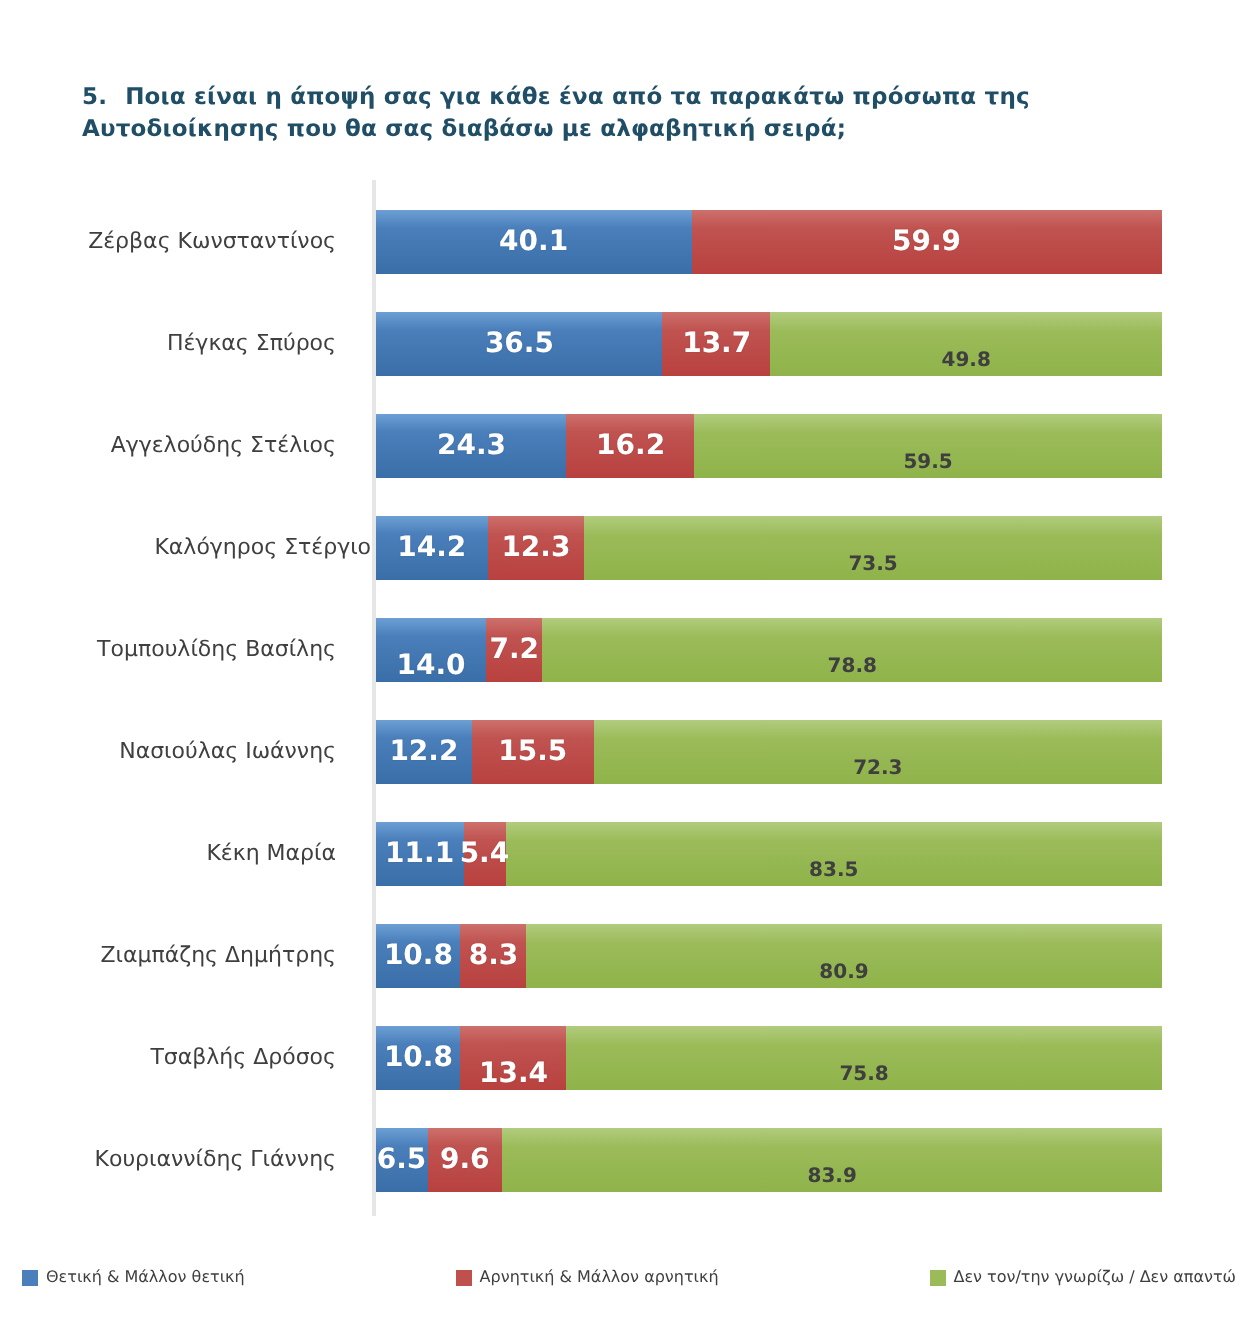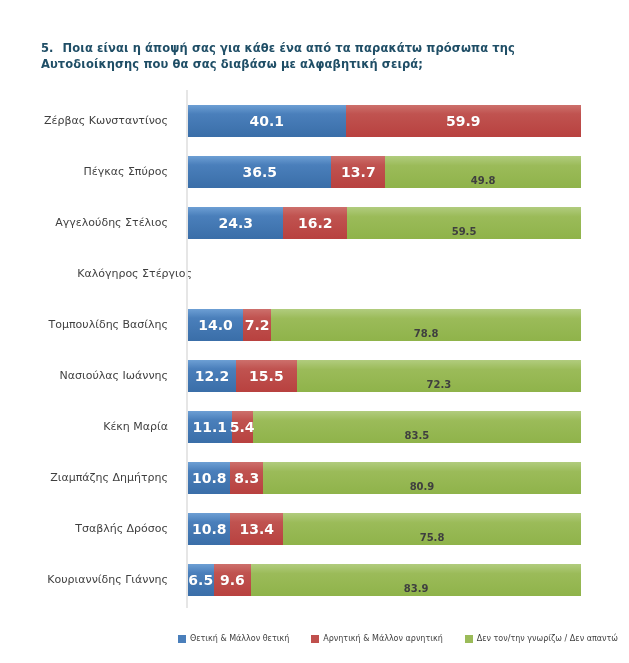--- a/index.html
+++ b/index.html
@@ -139,21 +139,21 @@
     margin-top: 16px;
   }
 
   
   #legend {
     position: absolute;
     left: 0;
     top: 634px;
     width: 629px;
     display: flex;
-    justify-content: flex-end;
+    justify-content: space-between;
     align-items: center;
   }
   .legend-item {
     display: flex;
     align-items: center;
     margin: 0 11px;
   }
   .legend-swatch {
     width: 8px;
     height: 8px;
@@ -238,23 +238,36 @@
             <span class="seg-val">24.3</span>
           </div>
           <div class="seg seg-neg" style="width: 16.2%;">
             <span class="seg-val">16.2</span>
           </div>
           <div class="seg seg-dk" style="width: 59.5%;">
             <span class="seg-val">59.5</span>
           </div>
         </div>
       </div>
+      <div class="row" style="top: 170px;">
+        <div class="bar">
+          <div class="seg seg-pos" style="width: 14.2%;">
+            <span class="seg-val">14.2</span>
+          </div>
+          <div class="seg seg-neg" style="width: 12.3%;">
+            <span class="seg-val">12.3</span>
+          </div>
+          <div class="seg seg-dk" style="width: 73.5%;">
+            <span class="seg-val">73.5</span>
+          </div>
+        </div>
+      </div>
       <div class="row" style="top: 221px;">
         <div class="bar">
-          <div class="seg seg-pos" style="width: 14%;">
+          <div class="seg seg-pos" style="width: 14%; align-items: flex-end;">
             <span class="seg-val">14.0</span>
           </div>
           <div class="seg seg-neg" style="width: 7.2%;">
             <span class="seg-val">7.2</span>
           </div>
           <div class="seg seg-dk" style="width: 78.8%;">
             <span class="seg-val">78.8</span>
           </div>
         </div>
       </div>
@@ -295,21 +308,21 @@
           <div class="seg seg-dk" style="width: 80.9%;">
             <span class="seg-val">80.9</span>
           </div>
         </div>
       </div>
       <div class="row" style="top: 425px;">
         <div class="bar">
           <div class="seg seg-pos" style="width: 10.8%;">
             <span class="seg-val">10.8</span>
           </div>
-          <div class="seg seg-neg" style="width: 13.4%;">
+          <div class="seg seg-neg" style="width: 13.4%; align-items: flex-end;">
             <span class="seg-val">13.4</span>
           </div>
           <div class="seg seg-dk" style="width: 75.8%;">
             <span class="seg-val">75.8</span>
           </div>
         </div>
       </div>
       <div class="row" style="top: 476px;">
         <div class="bar">
           <div class="seg seg-pos" style="width: 6.5%;">

